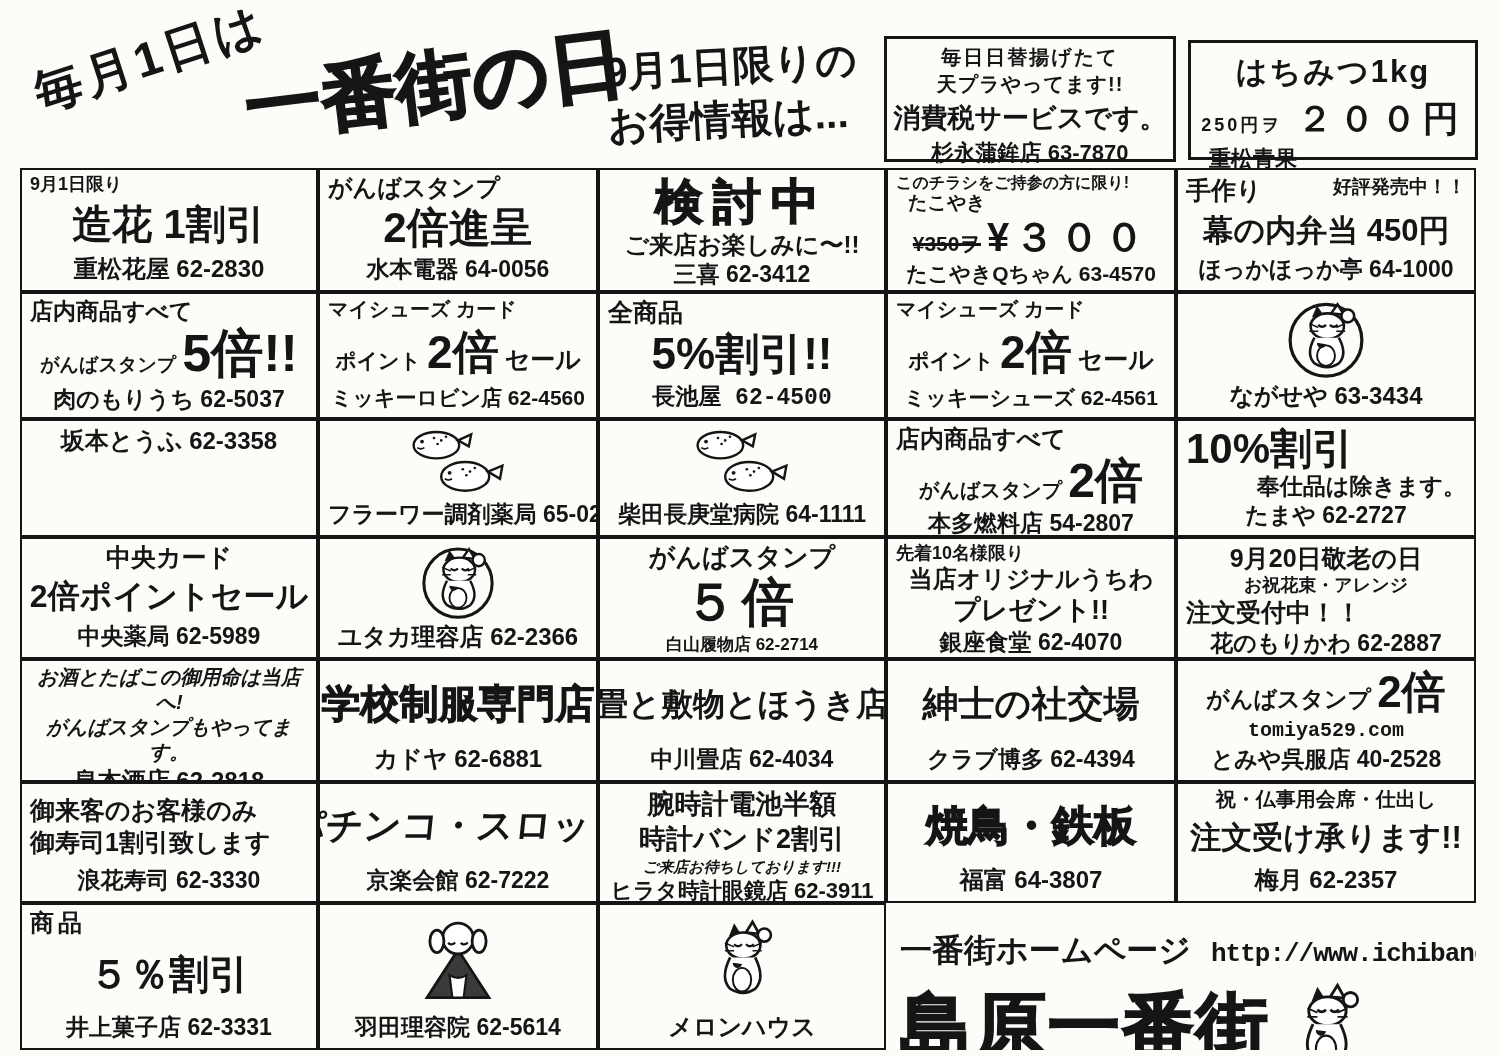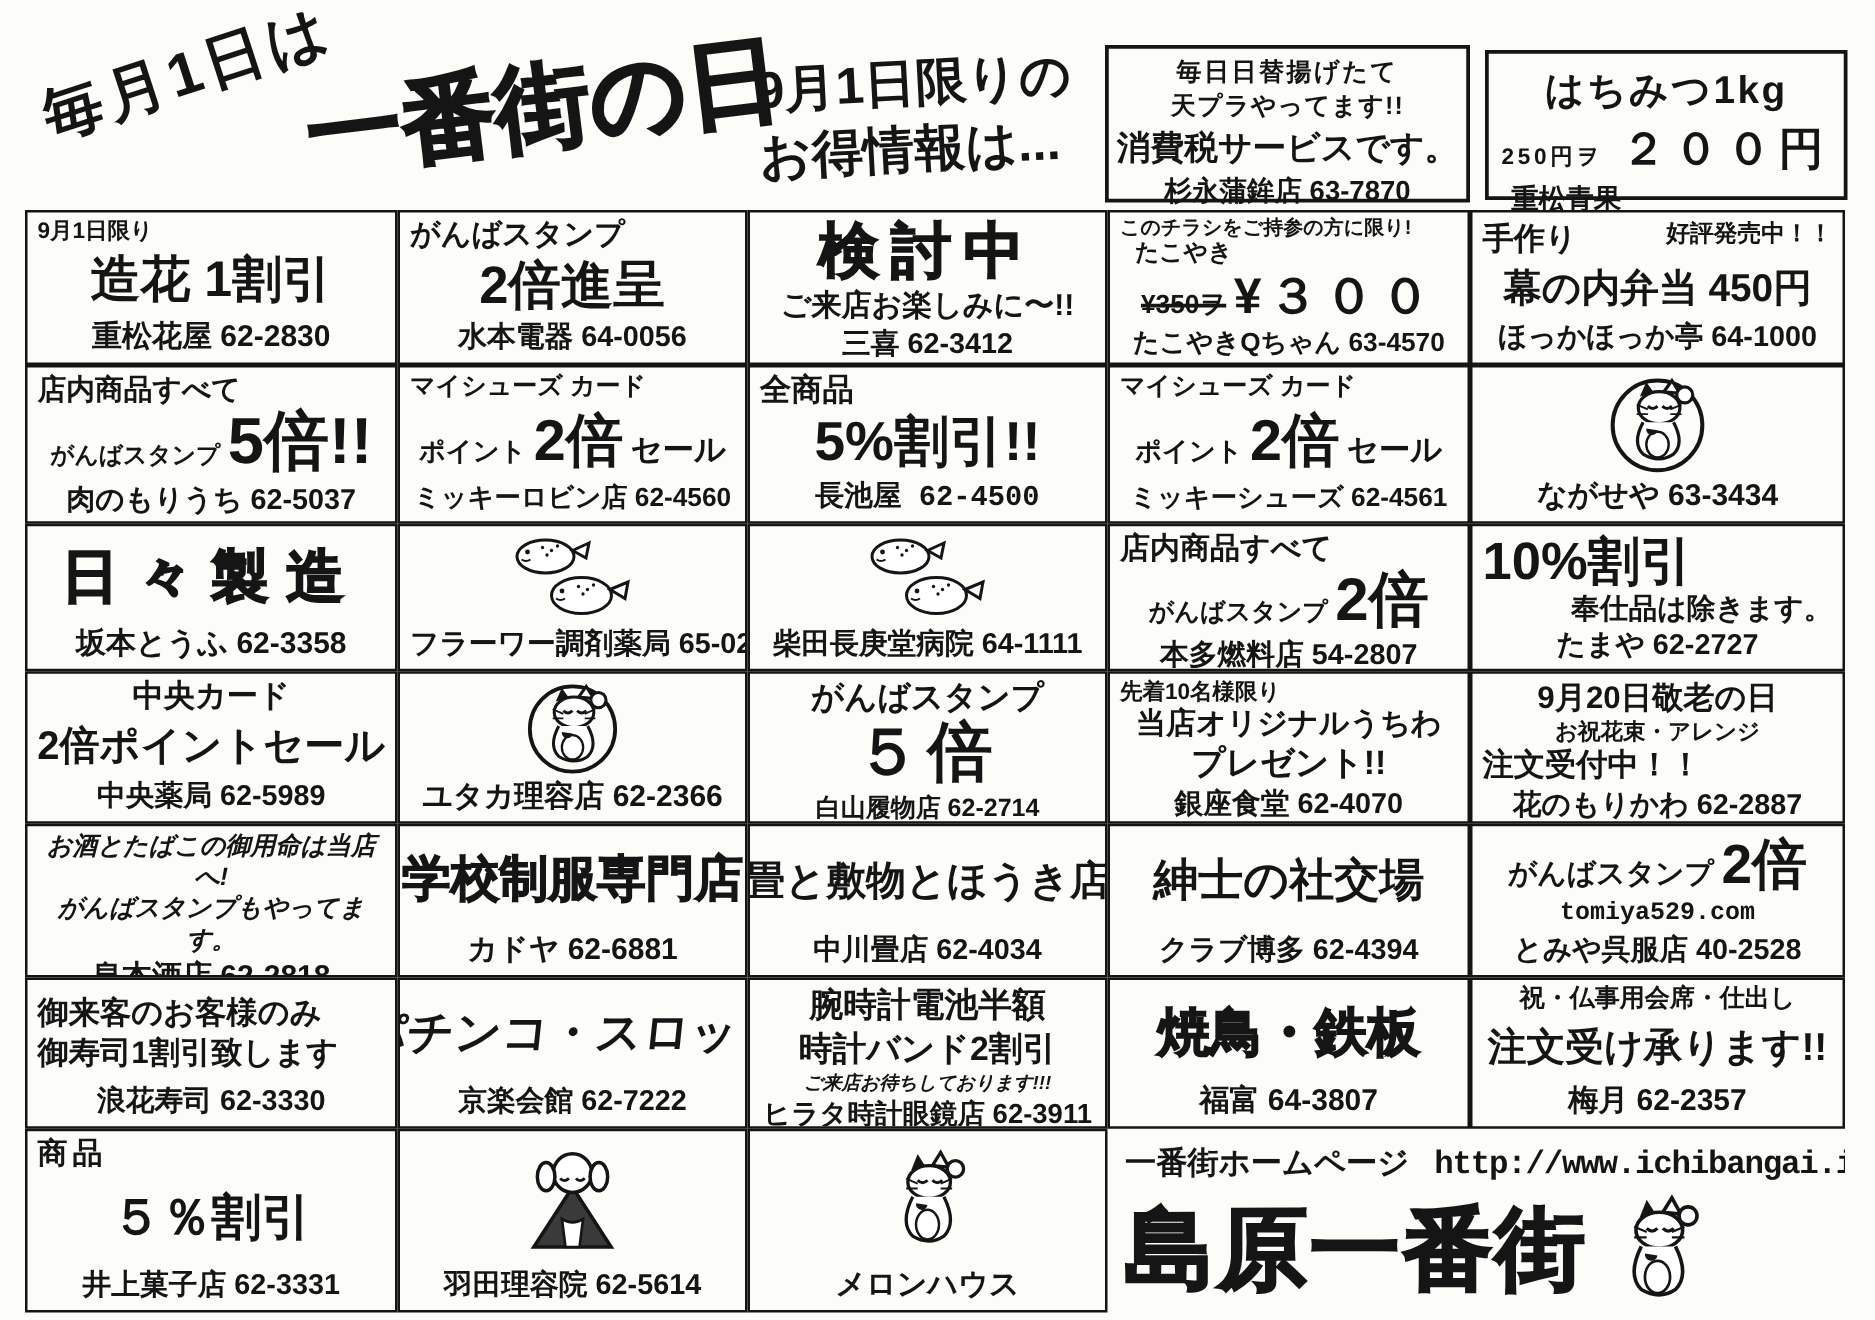--- a/index.html
+++ b/index.html
@@ -57,21 +57,21 @@
   .sub{font-size:24px;font-weight:800;}
   .shop{font-size:21px;font-weight:700;padding-bottom:1px;white-space:nowrap;}
   .line{font-size:24px;font-weight:700;line-height:1.25;}
   .strike{text-decoration:line-through;text-decoration-thickness:3px;}
   .mono{font-family:"Liberation Mono","DejaVu Sans Mono",monospace;}
   .hand{font-style:italic;}
   .icon-box{flex:1;display:flex;align-items:center;justify-content:center;}
   svg{display:block;}
   
   .foot-top{display:flex;align-items:baseline;gap:20px;margin-top:2px;white-space:nowrap;}
-  .foot-label{font-size:25px;font-weight:900;}
+  .foot-label{font-size:32px;font-weight:900;margin-top:16px;}
   .foot-url{font-size:26px;font-weight:900;font-family:"Liberation Mono","DejaVu Sans Mono",monospace;letter-spacing:-1px;}
   .foot-logo-row{display:flex;align-items:center;gap:10px;margin-top:6px;}
   .foot-logo{font-size:72px;font-weight:900;letter-spacing:2px;-webkit-text-stroke:2px #151515;white-space:nowrap;}
 </style>
 </head>
 <body>
 
 <div class="sheet">
 
   <div class="title-small">毎月1日は</div>
@@ -201,23 +201,20 @@
           <circle cx="49" cy="14" r="5" fill="#fff" stroke="#151515" stroke-width="2"></circle>
           <path d="M23 31 q-7 13 0 20 q10 6 19 0 q7 -7 0 -20" fill="#fff" stroke="#151515" stroke-width="2"></path>
           <ellipse cx="32" cy="45" rx="7" ry="8" fill="none" stroke="#151515" stroke-width="1.5"></ellipse>
           <path d="M25 35 a3.5 3.5 0 1 0 7 1 Z" fill="#151515"></path>
         </svg>
       </div>
       <div class="shop" style="font-size:24px;">ながせや 63-3434</div>
     </div>
 
     <div class="cell">
-      <div class="mid">
-          <div class="main" style="font-size:46px;letter-spacing:14px;-webkit-text-stroke:1.5px #151515;">日々製造</div>
-        </div>
       <div class="shop" style="font-size:24px;">坂本とうふ 62-3358</div>
     </div>
 
     <div class="cell">
       <div class="icon-box">
         <svg width="120" height="72" viewBox="0 0 100 60">
           <g>
             <ellipse cx="32" cy="16" rx="19" ry="11" fill="#fff" stroke="#151515" stroke-width="2"></ellipse>
             <path d="M50 12 l11 -5 l-2 10 z" fill="#fff" stroke="#151515" stroke-width="2"></path>
             <circle cx="20" cy="13" r="1.6" fill="#151515"></circle>
@@ -313,21 +310,21 @@
         </svg>
       </div>
       <div class="shop" style="font-size:24px;">ユタカ理容店 62-2366</div>
     </div>
 
     <div class="cell">
       <div class="note note--c" style="font-size:26px;font-weight:700;">がんばスタンプ</div>
       <div class="mid">
           <div class="big" style="font-size:52px;letter-spacing:6px;">５倍</div>
         </div>
-      <div class="shop" style="font-size:20px;">白山履物店 62-2714</div>
+      <div class="shop" style="font-size:17px;">白山履物店 62-2714</div>
     </div>
 
     <div class="cell">
       <div class="note" style="font-size:18px;">先着10名様限り</div>
       <div class="mid">
         <div class="line">当店オリジナルうちわ</div>
         <div class="line" style="font-size:27px;">プレゼント!!</div>
       </div>
       <div class="shop" style="font-size:23px;">銀座食堂 62-4070</div>
     </div>

